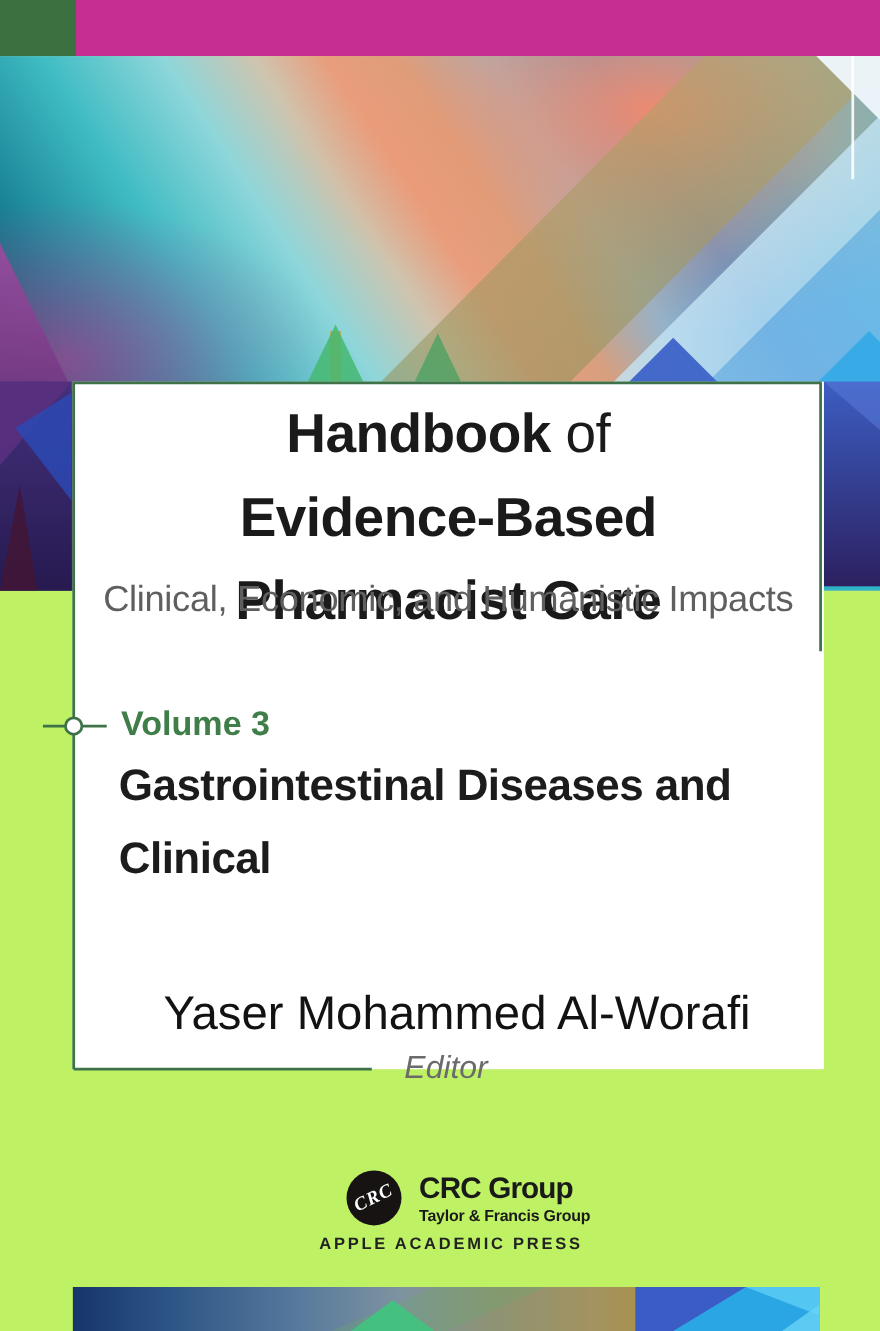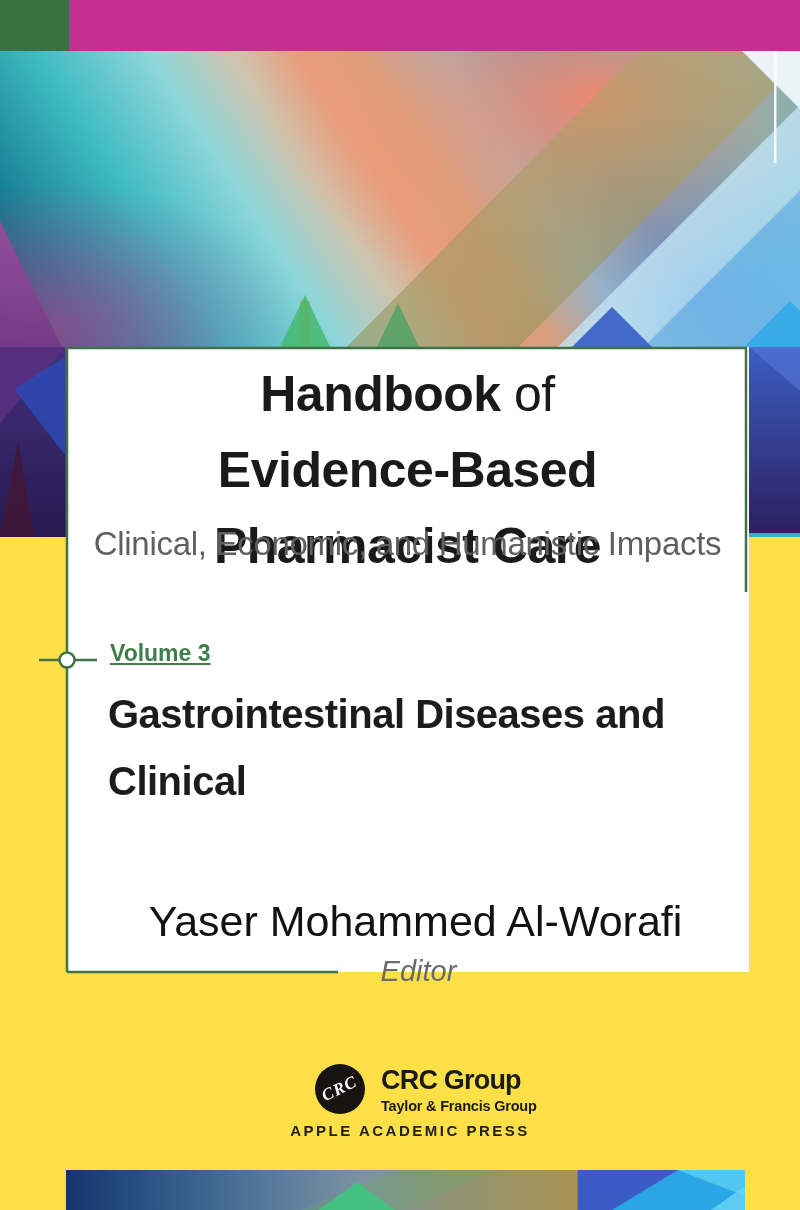--- a/index.html
+++ b/index.html
@@ -1,18 +1,18 @@
 <!DOCTYPE html>
 <html><head>
 <meta charset="utf-8">
 <style>
   html,body{margin:0;padding:0;background:#e9e9e9;}
   .cover{
     position:relative;width:800px;height:1210px;margin:0 auto;
-    background:#fde047;overflow:hidden;
+    background:#bef264;overflow:hidden;
     font-family:"Liberation Sans",sans-serif;
   }
   .abs{position:absolute;}
 
   
   .top-strip{left:0;top:0;width:800px;height:51px;background:#c62f92;}
   .top-strip .green-block{position:absolute;left:0;top:0;width:69px;height:51px;background:#3b7040;}
 
   
   .art-main{left:0;top:51px;width:800px;height:486px;display:block;}
@@ -23,26 +23,26 @@
 
   
   .frame{left:0;top:0;width:800px;height:1210px;pointer-events:none;}
 
   
   .title-block{left:66px;top:356px;width:683px;text-align:center;color:#1a1a1a;
     font-size:50px;font-weight:700;line-height:76px;letter-spacing:-0.5px;}
   .title-block .light{font-weight:400;}
   .subtitle{left:66px;top:525px;width:683px;text-align:center;color:#5f5f5f;
     font-size:33px;font-weight:400;letter-spacing:-0.3px;}
-  .volume-label{left:110px;top:640px;color:#3f7d49;font-size:23px;font-weight:700;text-decoration:underline;}
+  .volume-label{left:110px;top:640px;color:#3f7d49;font-size:31px;font-weight:700;}
   .volume-title{left:108px;top:681px;color:#1c1c1c;font-size:40px;
     font-weight:700;line-height:67px;letter-spacing:-0.5px;}
   .editor-name{left:74px;top:897px;width:683px;text-align:center;color:#121212;
     font-size:43px;font-weight:400;}
-  .editor-role{left:77px;top:955px;width:683px;text-align:center;color:#6b6b6b;
+  .editor-role{left:64px;top:955px;width:683px;text-align:center;color:#6b6b6b;
     font-size:29px;font-style:italic;}
 
   
   .crc-circle{left:315px;top:1064px;width:50px;height:50px;border-radius:50%;
     background:#171313;display:flex;align-items:center;justify-content:center;}
   .crc-circle span{display:block;transform:rotate(-26deg);color:#ffffff;
     font-family:"Liberation Serif",serif;font-style:italic;font-weight:700;font-size:17px;
     letter-spacing:1px;}
   .crc-name{left:381px;top:1065px;color:#1a1a1a;font-size:27px;font-weight:700;
     letter-spacing:-0.8px;}

